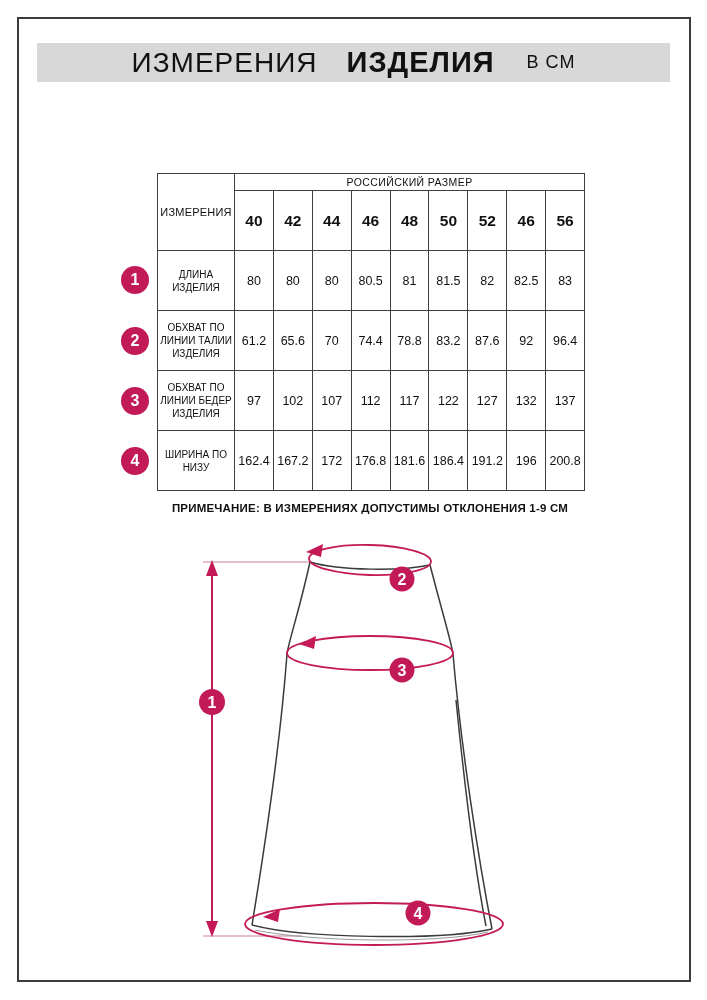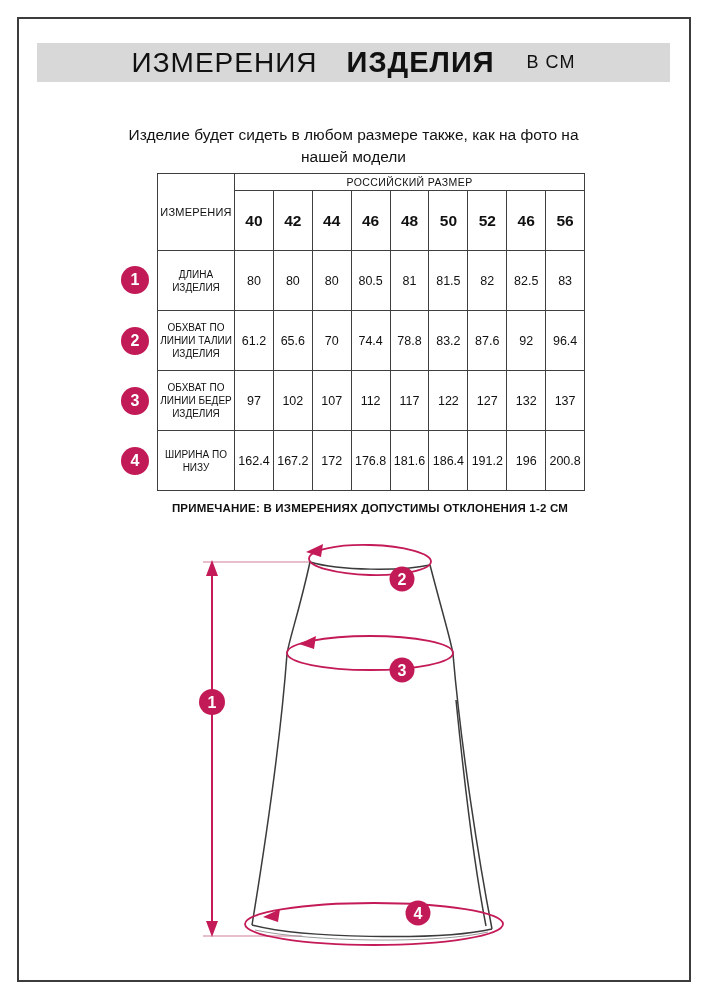--- a/index.html
+++ b/index.html
@@ -54,23 +54,20 @@
 
   <div class="frame"></div>
 
   <div class="header-bar">
     <span class="title-regular">ИЗМЕРЕНИЯ</span>
     <span class="title-bold">ИЗДЕЛИЯ</span>
     <span class="title-unit">В СМ</span>
   </div>
 
 
-  <div class="subtitle">
-    <span class="subtitle-inner">Изделие будет сидеть в любом размере также, как на фото на нашей модели</span>
-  </div>
 
   <div class="badge" style="left:121px;top:266px;">1</div>
   <div class="badge" style="left:121px;top:327px;">2</div>
   <div class="badge" style="left:121px;top:387px;">3</div>
   <div class="badge" style="left:121px;top:447px;">4</div>
 
   <div class="table-wrap">
     <table class="size-table">
       <colgroup id="size-table-cols">
           <col style="width: 77px;">
@@ -145,21 +142,21 @@
             <td class="val">181.6</td>
             <td class="val">186.4</td>
             <td class="val">191.2</td>
             <td class="val">196</td>
             <td class="val">200.8</td>
           </tr>
         </tbody>
     </table>
   </div>
 
-  <div class="note">ПРИМЕЧАНИЕ: В ИЗМЕРЕНИЯХ ДОПУСТИМЫ ОТКЛОНЕНИЯ 1-2 СМ</div>
+  <div class="note">ПРИМЕЧАНИЕ: В ИЗМЕРЕНИЯХ ДОПУСТИМЫ ОТКЛОНЕНИЯ 1-9 СМ</div>
 
   <svg class="drawing" viewBox="0 0 707 1000">
 
     <line class="ref" x1="203" y1="562" x2="311" y2="562"></line>
     <line class="ref" x1="203" y1="936" x2="302" y2="936"></line>
 
     <line class="dim" x1="212" y1="567" x2="212" y2="930"></line>
     <polygon class="arrowhead" points="212,560 206,576 218,576"></polygon>
     <polygon class="arrowhead" points="212,937 206,921 218,921"></polygon>
 

